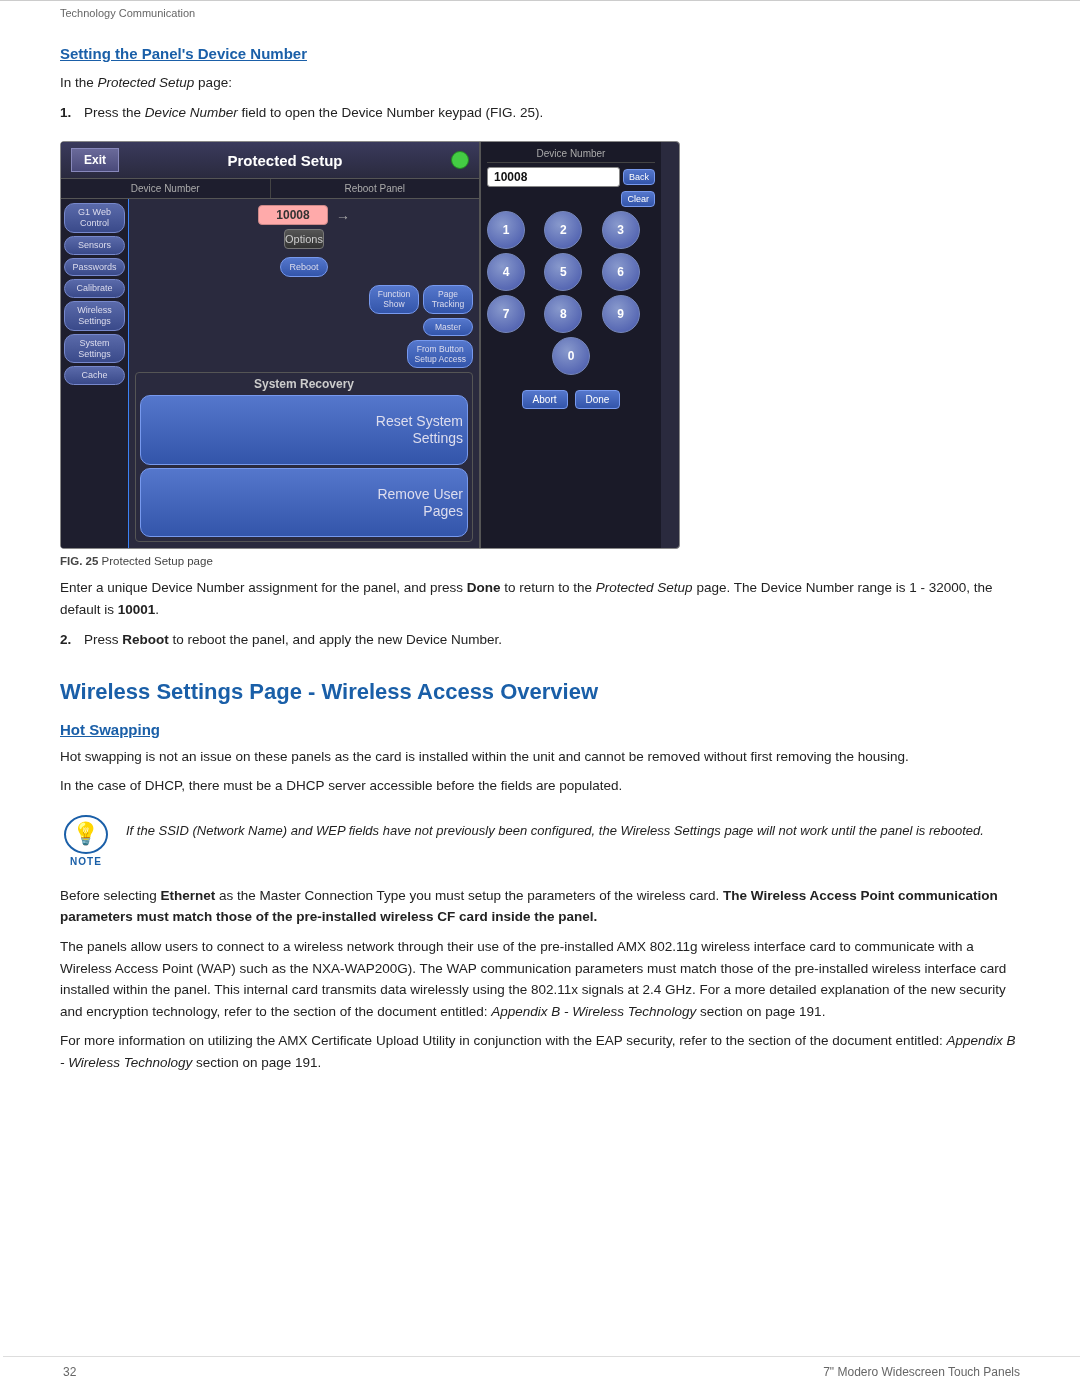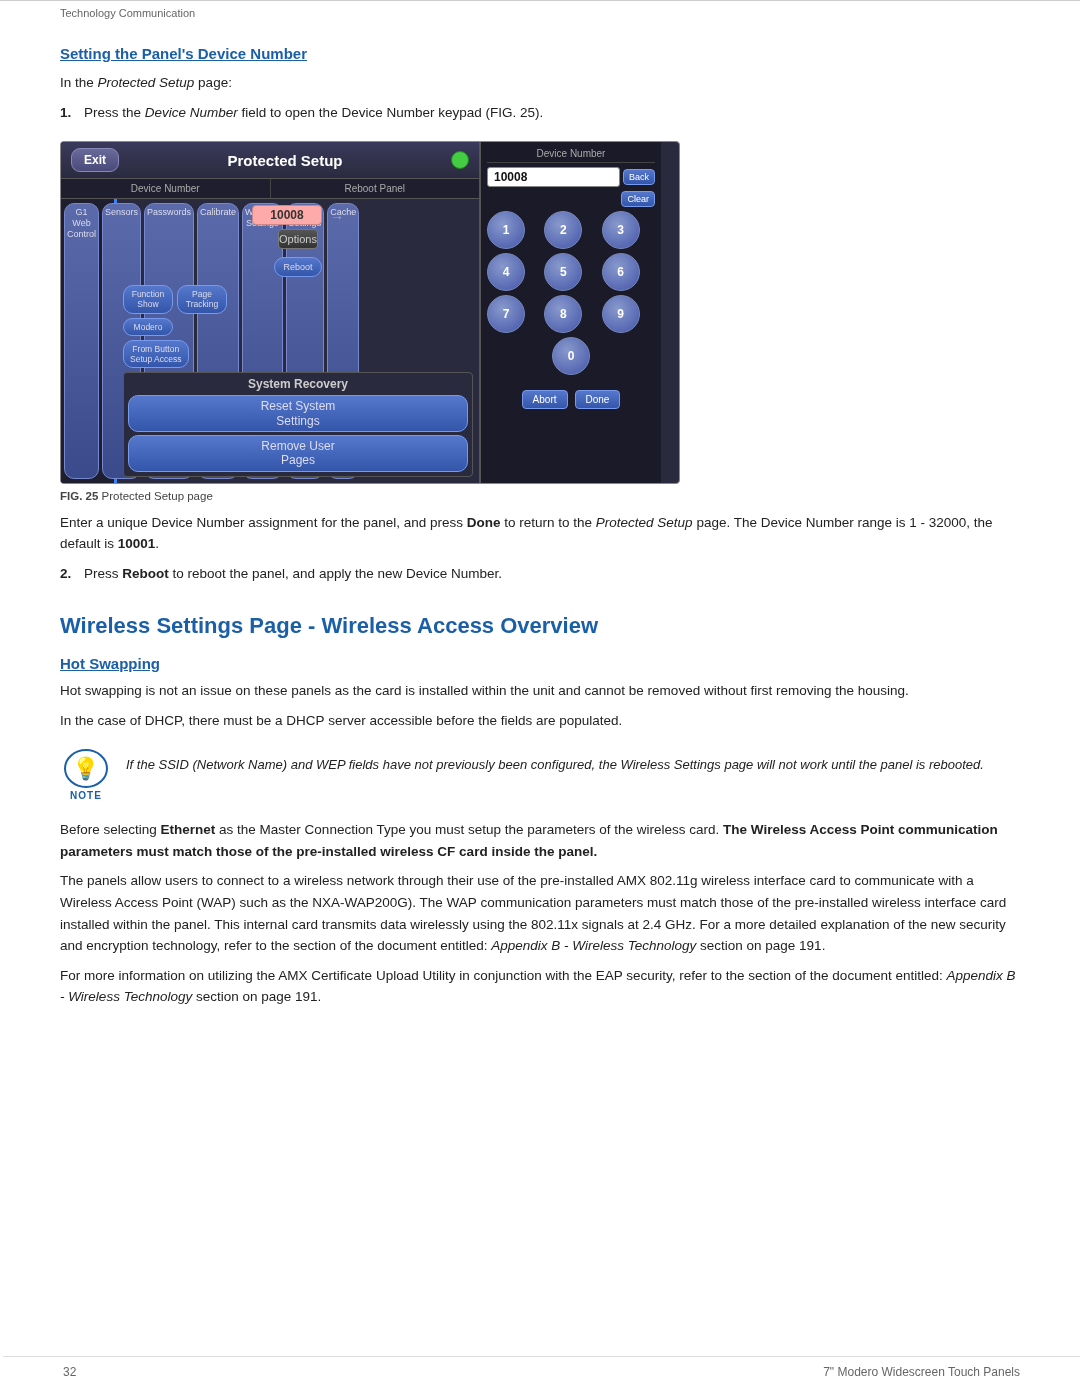--- a/index.html
+++ b/index.html
@@ -105,21 +105,21 @@
       align-items: center;
       background: linear-gradient(180deg, #3a3a5c 0%, #2a2a3e 100%);
       padding: 6px 10px;
       gap: 8px;
       border-bottom: 1px solid #555;
     }
 
     .ps-exit-btn {
       background: linear-gradient(180deg, #6a6a9a 0%, #4a4a7a 100%);
       border: 1px solid #8888bb;
-      border-radius: 9px;
+      border-radius: 0;
       color: #fff;
       font-size: 12px;
       font-weight: bold;
       padding: 4px 12px;
       cursor: pointer;
     }
 
     .ps-title {
       flex: 1;
       text-align: center;
@@ -154,26 +154,26 @@
 
     .ps-tab:last-child { border-right: none; }
 
     .ps-body {
       display: flex;
       gap: 0;
     }
 
     
     .ps-sidebar {
-      width: 56px;
+      width: 68px;
       background: #1e1e2e;
-      border-right: 3px solid #3b82f6;
+      border-right: 1px solid #3b82f6;
       padding: 4px 3px;
       display: flex;
-      flex-direction: row;
+      flex-direction: column;
       gap: 3px;
     }
 
     .ps-sidebar-btn {
       background: linear-gradient(180deg, #5a6aaa 0%, #3a4a8a 100%);
       border: 1px solid #7788cc;
       border-radius: 10px;
       color: #dde;
       font-size: 9px;
       text-align: center;
@@ -223,21 +223,21 @@
       font-size: 11px;
       padding: 3px 0;
       text-align: right;
       cursor: pointer;
       align-self: center;
     }
 
     .ps-func-buttons {
       display: flex;
       gap: 4px;
-      justify-content: flex-start;
+      justify-content: flex-end;
     }
 
     .ps-func-btn {
       background: linear-gradient(180deg, #5577cc 0%, #3355aa 100%);
       border: 1px solid #7799ee;
       border-radius: 10px;
       color: #dde;
       font-size: 8.5px;
       text-align: center;
       padding: 3px 6px;
@@ -377,23 +377,23 @@
       display: flex;
       flex-direction: column;
       gap: 3px;
     }
 
     .ps-recovery-btn {
       background: linear-gradient(180deg, #5577cc 0%, #3355aa 100%);
       border: 1px solid #7799ee;
       border-radius: 10px;
       color: #dde;
-      font-size: 12px;
-      text-align: center;
-      padding: 3px 4px;
+      font-size: 14px;
+      text-align: right;
+      padding: 17px 4px;
       cursor: pointer;
       line-height: 1.2;
     }
 
     .ps-reboot-btn {
       background: linear-gradient(180deg, #5577cc 0%, #3355aa 100%);
       border: 1px solid #7799ee;
       border-radius: 10px;
       color: #dde;
       font-size: 9px;
@@ -550,21 +550,21 @@
 
             <div class="ps-reboot-row">
               <div class="ps-reboot-btn">Reboot</div>
             </div>
 
             <div class="ps-func-buttons">
               <div class="ps-func-btn">Function<br>Show</div>
               <div class="ps-func-btn">Page<br>Tracking</div>
             </div>
             <div class="ps-func-buttons">
-              <div class="ps-func-btn">Modero</div>
+              <div class="ps-func-btn">Master</div>
             </div>
             <div class="ps-func-buttons">
               <div class="ps-func-btn">From Button<br>Setup Access</div>
             </div>
 
             <div class="ps-system-recovery">
               <div class="ps-recovery-title">System Recovery</div>
               <div class="ps-recovery-btns">
                 <div class="ps-recovery-btn">Reset System<br>Settings</div>
                 <div class="ps-recovery-btn">Remove User<br>Pages</div>

